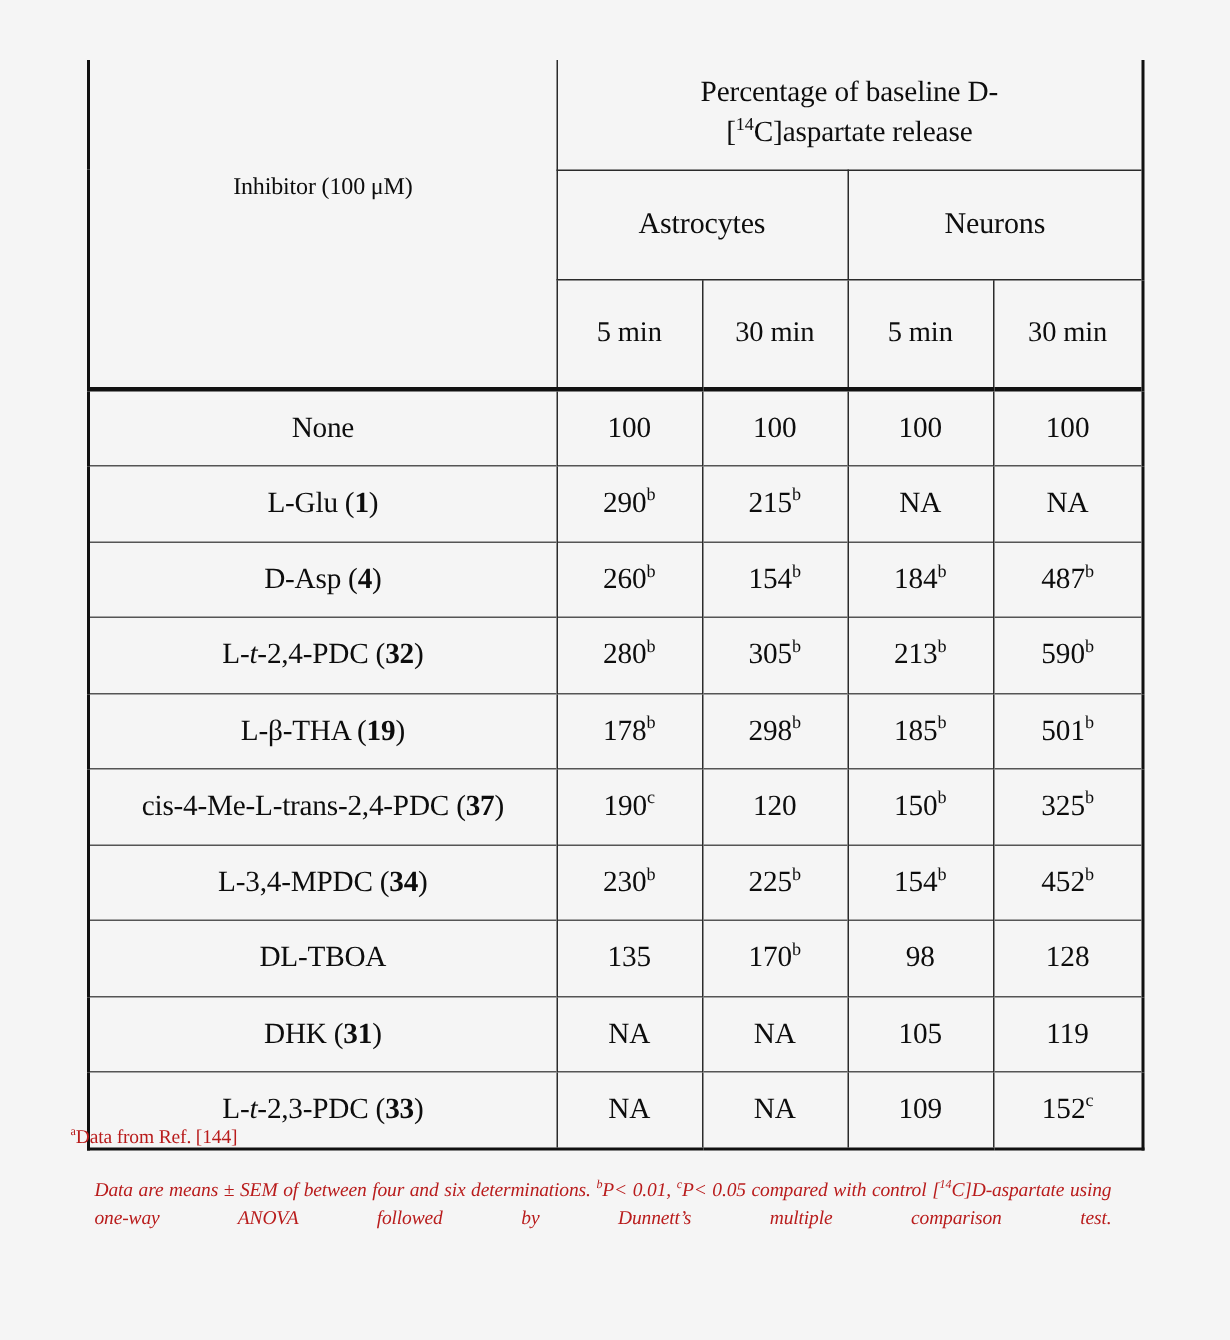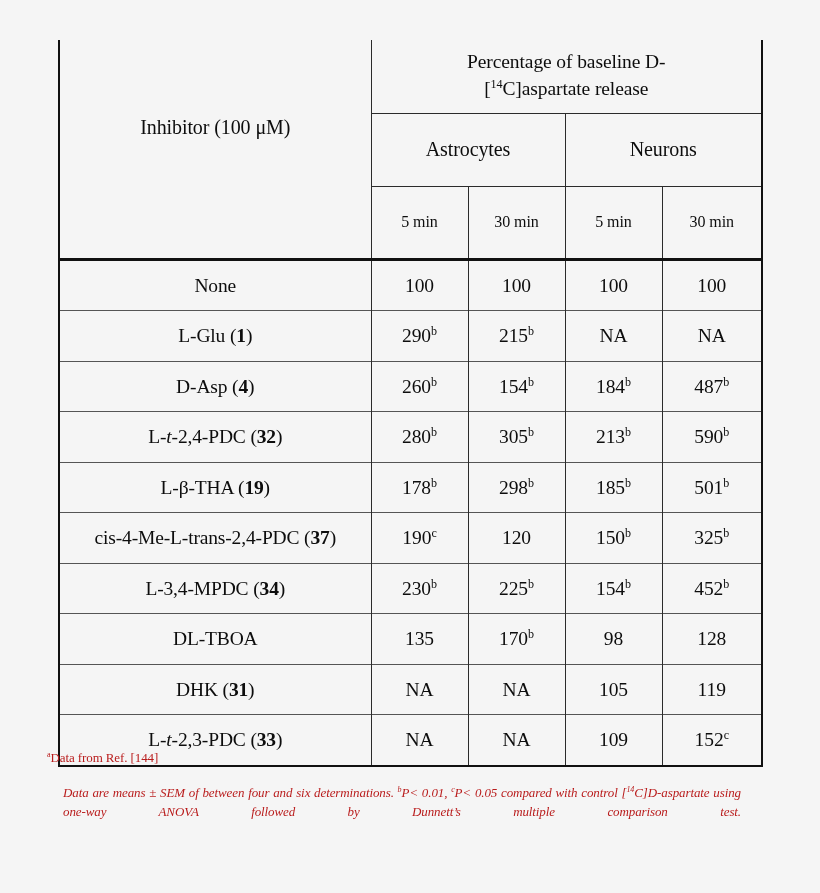--- a/index.html
+++ b/index.html
@@ -57,27 +57,27 @@
     letter-spacing: -0.1px;
   }
   .hd-group {
     font-weight: bold;
     font-size: 20px;
     height: 72px;
     letter-spacing: -0.1px;
   }
   .hd-sub {
     font-weight: bold;
+    font-size: 19px;
+    height: 71px;
+    letter-spacing: -0.1px;
+  }
+  .hd-label {
+    font-weight: bold;
     font-size: 16px;
-    height: 71px;
-    letter-spacing: -0.1px;
-  }
-  .hd-label {
-    font-weight: bold;
-    font-size: 20px;
     letter-spacing: -0.1px;
     vertical-align: top !important;
     padding-top: 76px !important;
   }
 
   
   .b-left   { border-left: 2.5px solid #111; }
   .b-right  { border-right: 2.5px solid #111; }
   .v-in     { border-left: 1.3px solid #2b2b2b; }
   .h-thin-b { border-bottom: 1.3px solid #2b2b2b; }

